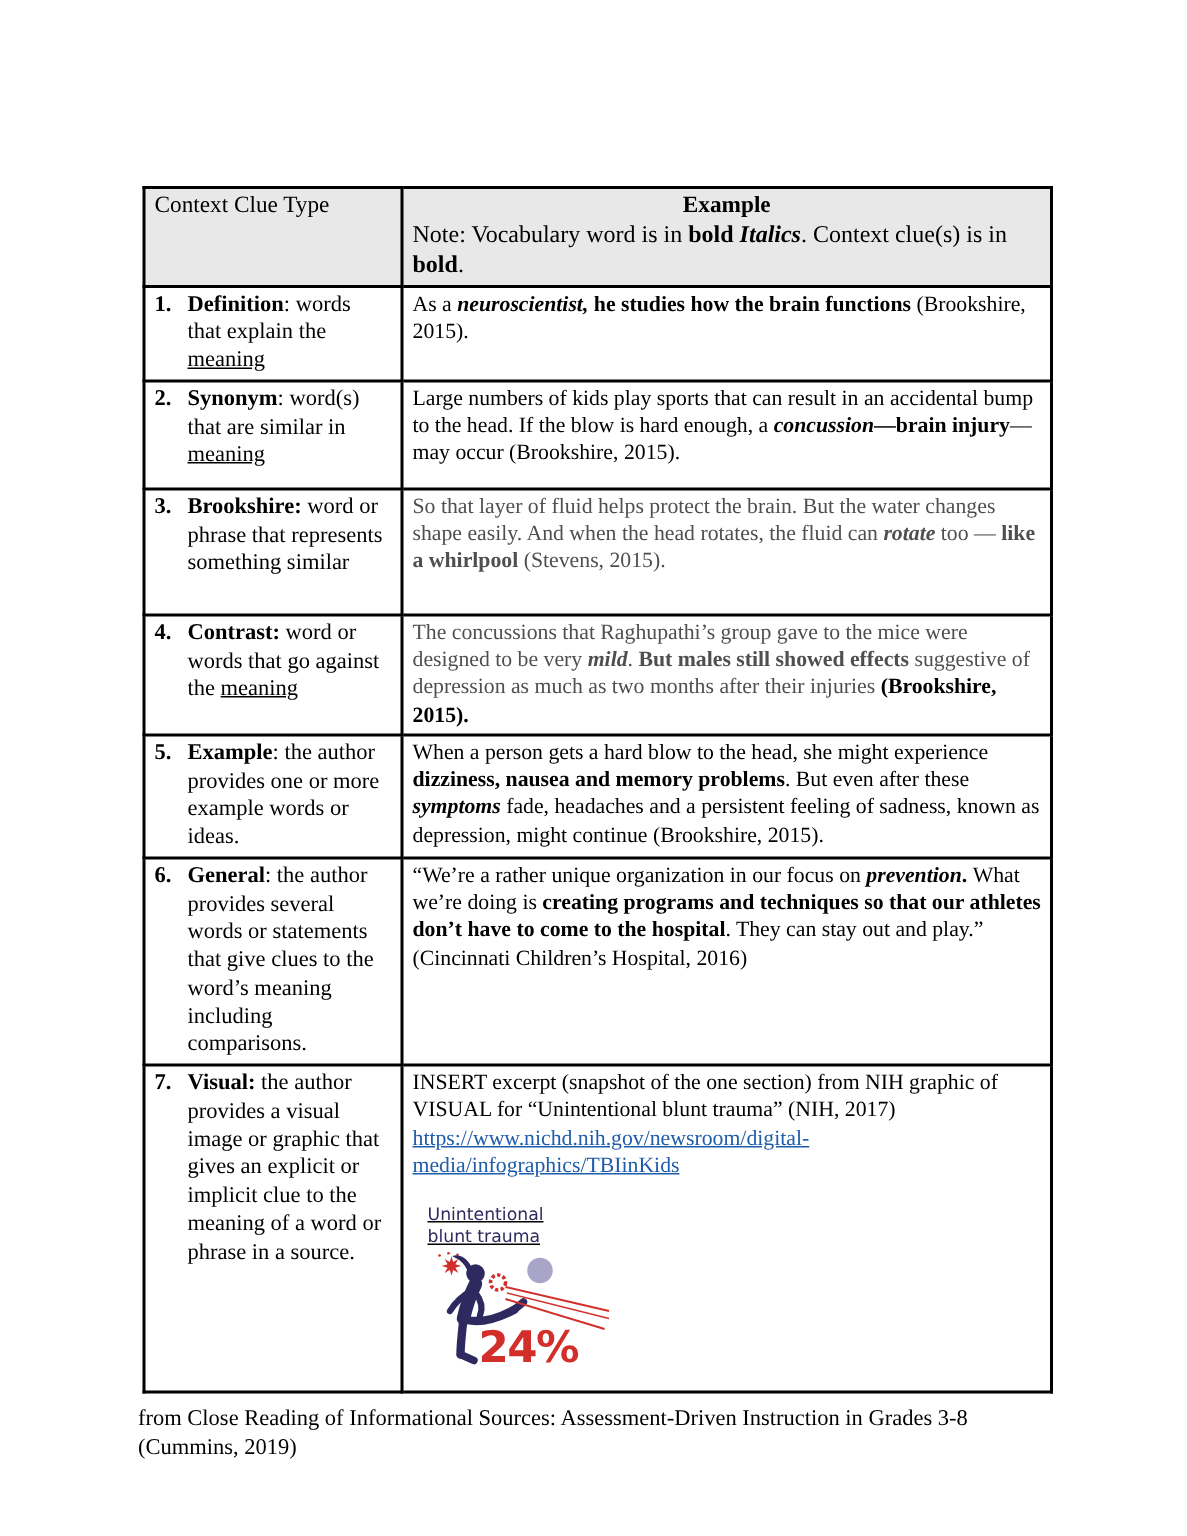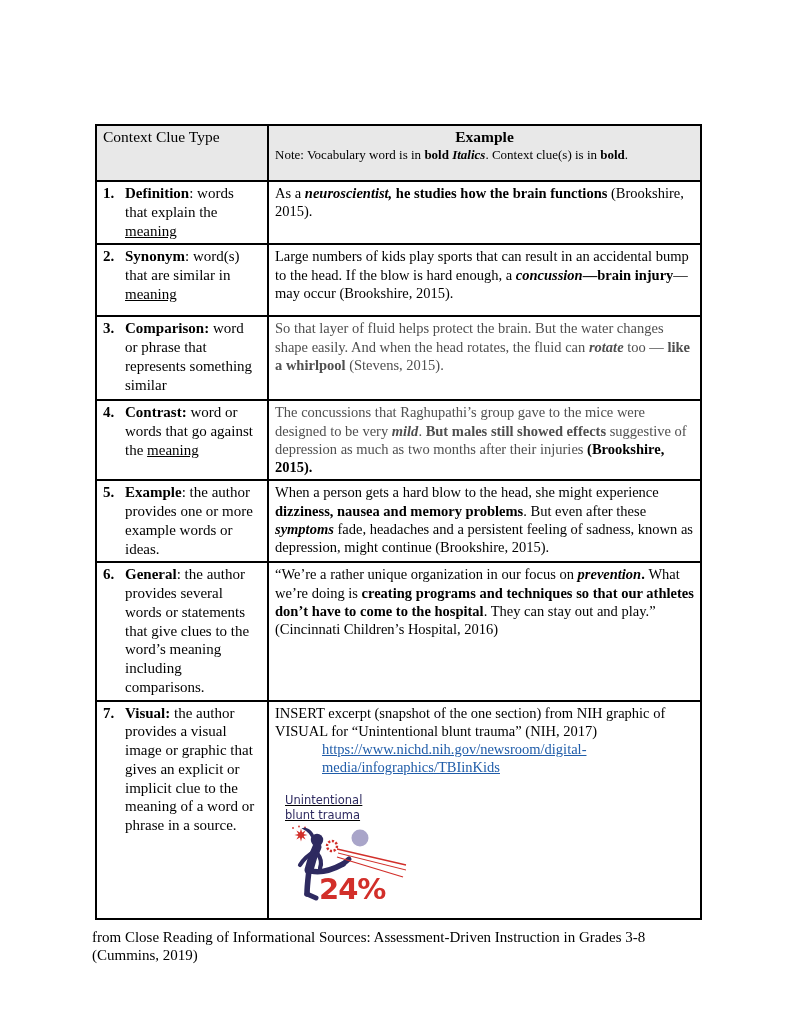--- a/index.html
+++ b/index.html
@@ -20,34 +20,34 @@
   table.clue-table{border-collapse:collapse;table-layout:fixed;width:605px;}
   .clue-table td,.clue-table th{border:2px solid #000;vertical-align:top;padding:2px 6px 3px 6px;}
   .clue-table th{background:var(--header_gray);font-weight:normal;text-align:left;}
   col.c1{width:172px;}
   col.c2{width:433px;}
   tr.hdr{height:56px;} tr.r1{height:52px;} tr.r2{height:72px;} tr.r3{height:84px;}
   tr.r4{height:78px;} tr.r5{height:72px;} tr.r6{height:126px;} tr.r7{height:218px;}
 
   .col1-head{text-align:center;font-weight:bold;font-size:15.5px;padding-top:5px;}
   .ex-title{text-align:center;font-weight:bold;font-size:15.5px;line-height:1.2;}
-  .ex-note{font-size:13px;line-height:1.25;}
+  .ex-note{font-size:16px;line-height:1.25;}
 
   .clue-cell-inner{display:flex;font-size:15px;line-height:1.25;}
   .num{font-weight:bold;width:22px;flex:0 0 22px;}
   .clue-text{flex:1;padding-right:2px;}
 
   .ex-cell{font-size:14.5px;line-height:1.26;padding-top:3px;}
   .muted{color:var(--muted_text);}
 
   .b{font-weight:bold;}
   .i{font-style:italic;}
   .u{text-decoration:underline;text-align:center;}
   .k{color:#000;}
-  a.link{color:var(--link_blue);text-decoration:underline;cursor:pointer;margin-left:47px;}
+  a.link{color:var(--link_blue);text-decoration:underline;cursor:pointer;}
 
   .infographic{margin:16px 0 0 10px;text-decoration:underline;}
   .info-label{
     font-family:"DejaVu Sans","Liberation Sans",sans-serif;
     font-size:11.5px;line-height:1.3;color:var(--figure_navy);
     width:90px;margin-bottom:2px;
   }
   .info-art{display:block;margin-left:2px;}
   .pct-text{
     font-family:"DejaVu Sans","Liberation Sans",sans-serif;
@@ -90,21 +90,21 @@
           <span class="clue-text"><span class="b">Synonym</span><span>: word(s) that are similar in </span><span class="u">meaning</span></span>
         </div>
       </td>
       <td class="ex-cell"><span>Large numbers of kids play sports that can result in an accidental bump to the head. If the blow is hard enough, a </span><span class="b i">concussion</span><span class="b">—brain injury</span><span>—may occur (Brookshire, 2015).</span></td>
     </tr>
 
     <tr class="r3">
       <td>
         <div class="clue-cell-inner">
           <span class="num">3.</span>
-          <span class="clue-text"><span class="b">Comparison:</span><span> word or phrase that represents something similar</span></span>
+          <span class="clue-text"><span class="b">Brookshire:</span><span> word or phrase that represents something similar</span></span>
         </div>
       </td>
       <td class="ex-cell muted"><span>So that layer of fluid helps protect the brain. But the water changes shape easily. And when the head rotates, the fluid can </span><span class="b i">rotate</span><span> too — </span><span class="b">like a whirlpool</span><span> (Stevens, 2015).</span></td>
     </tr>
 
     <tr class="r4">
       <td>
         <div class="clue-cell-inner">
           <span class="num">4.</span>
           <span class="clue-text"><span class="b">Contrast:</span><span> word or words that go against the </span><span class="u">meaning</span></span>

